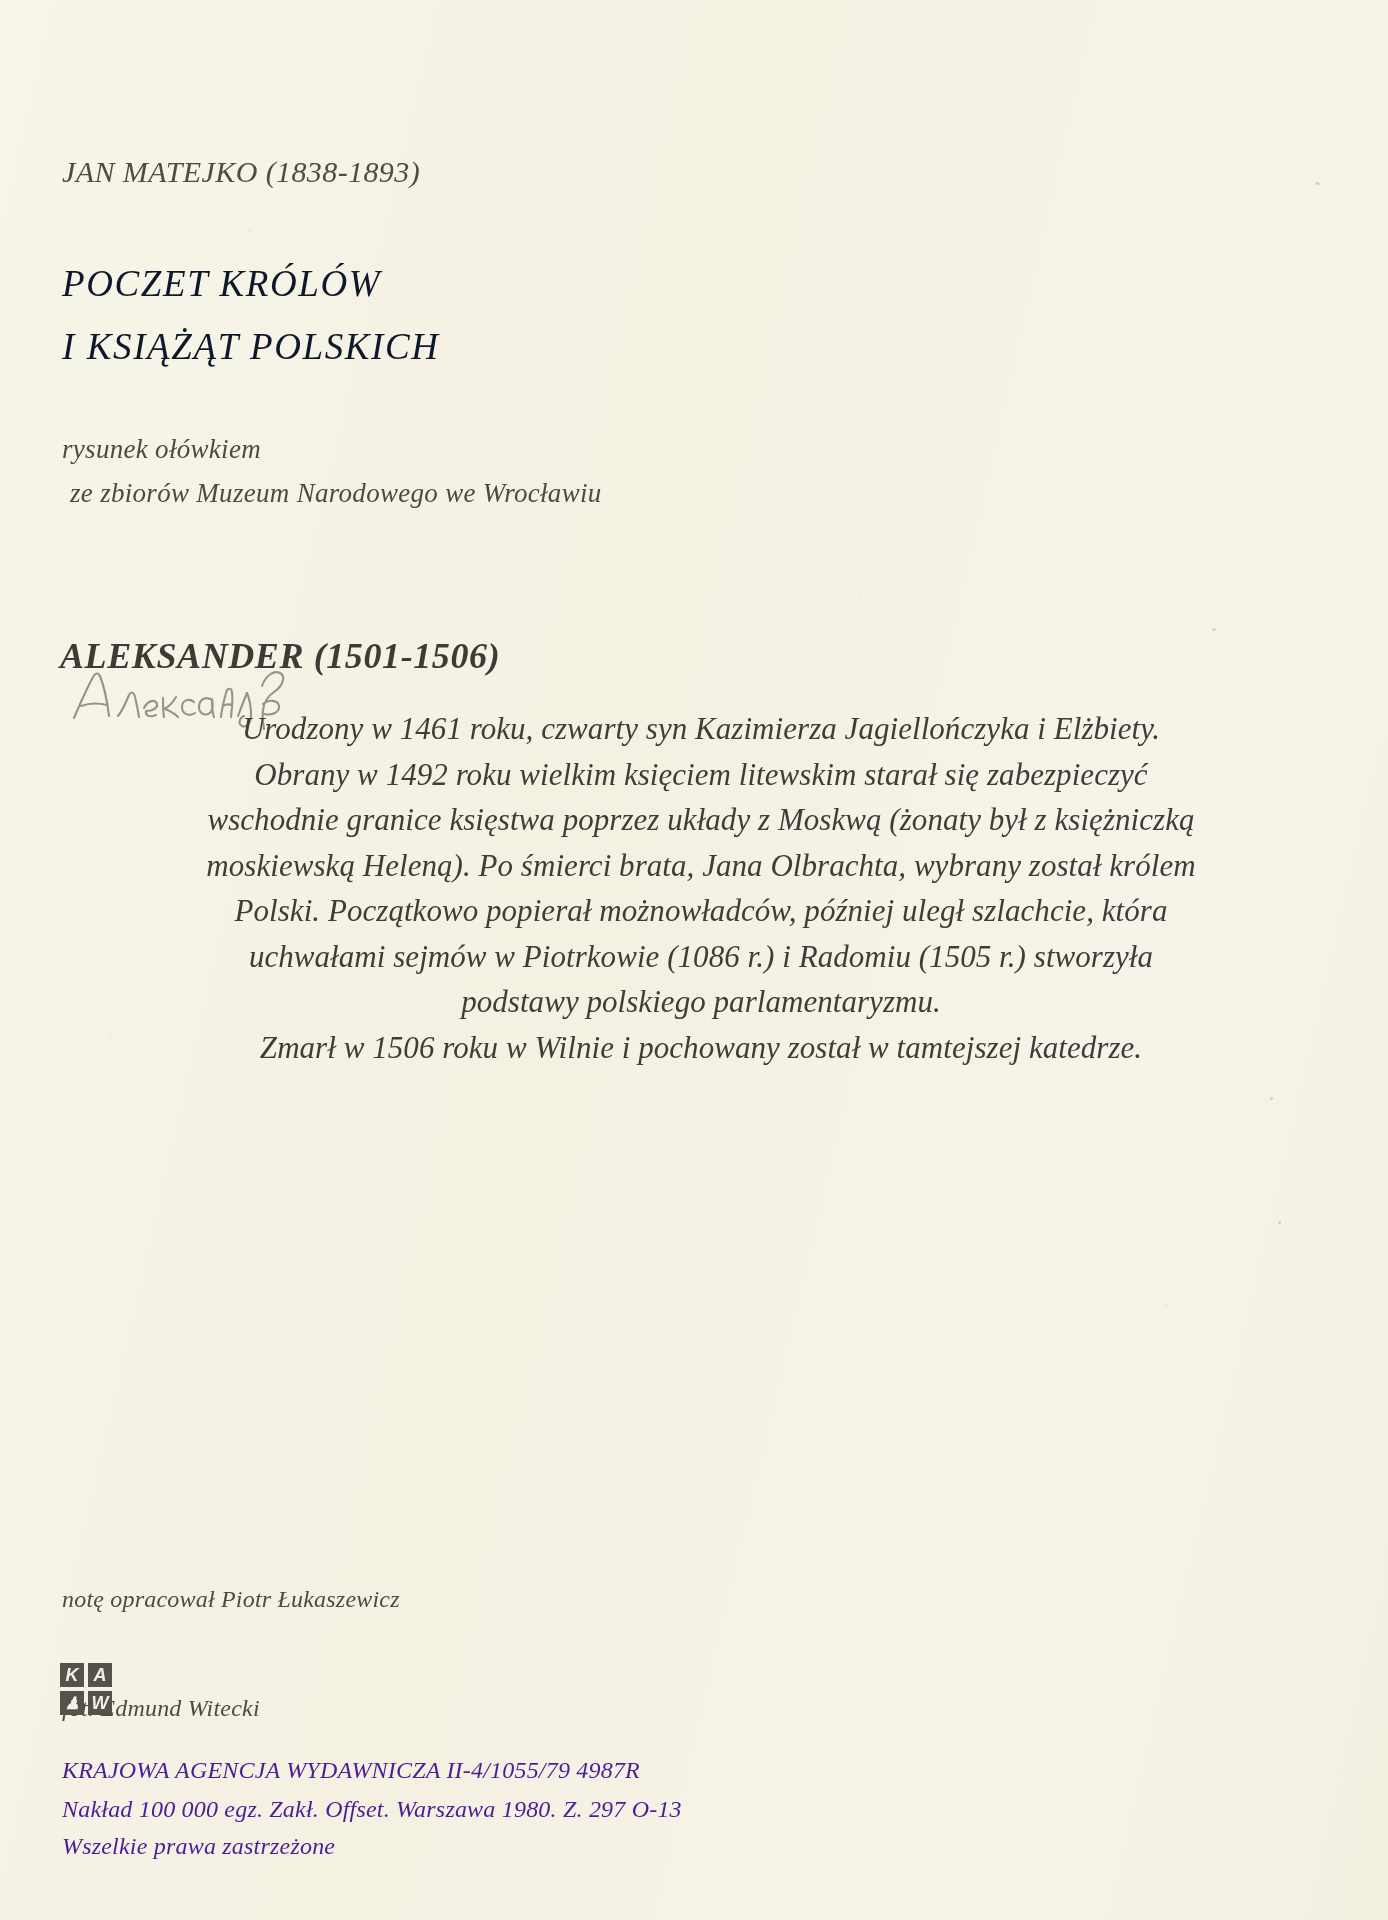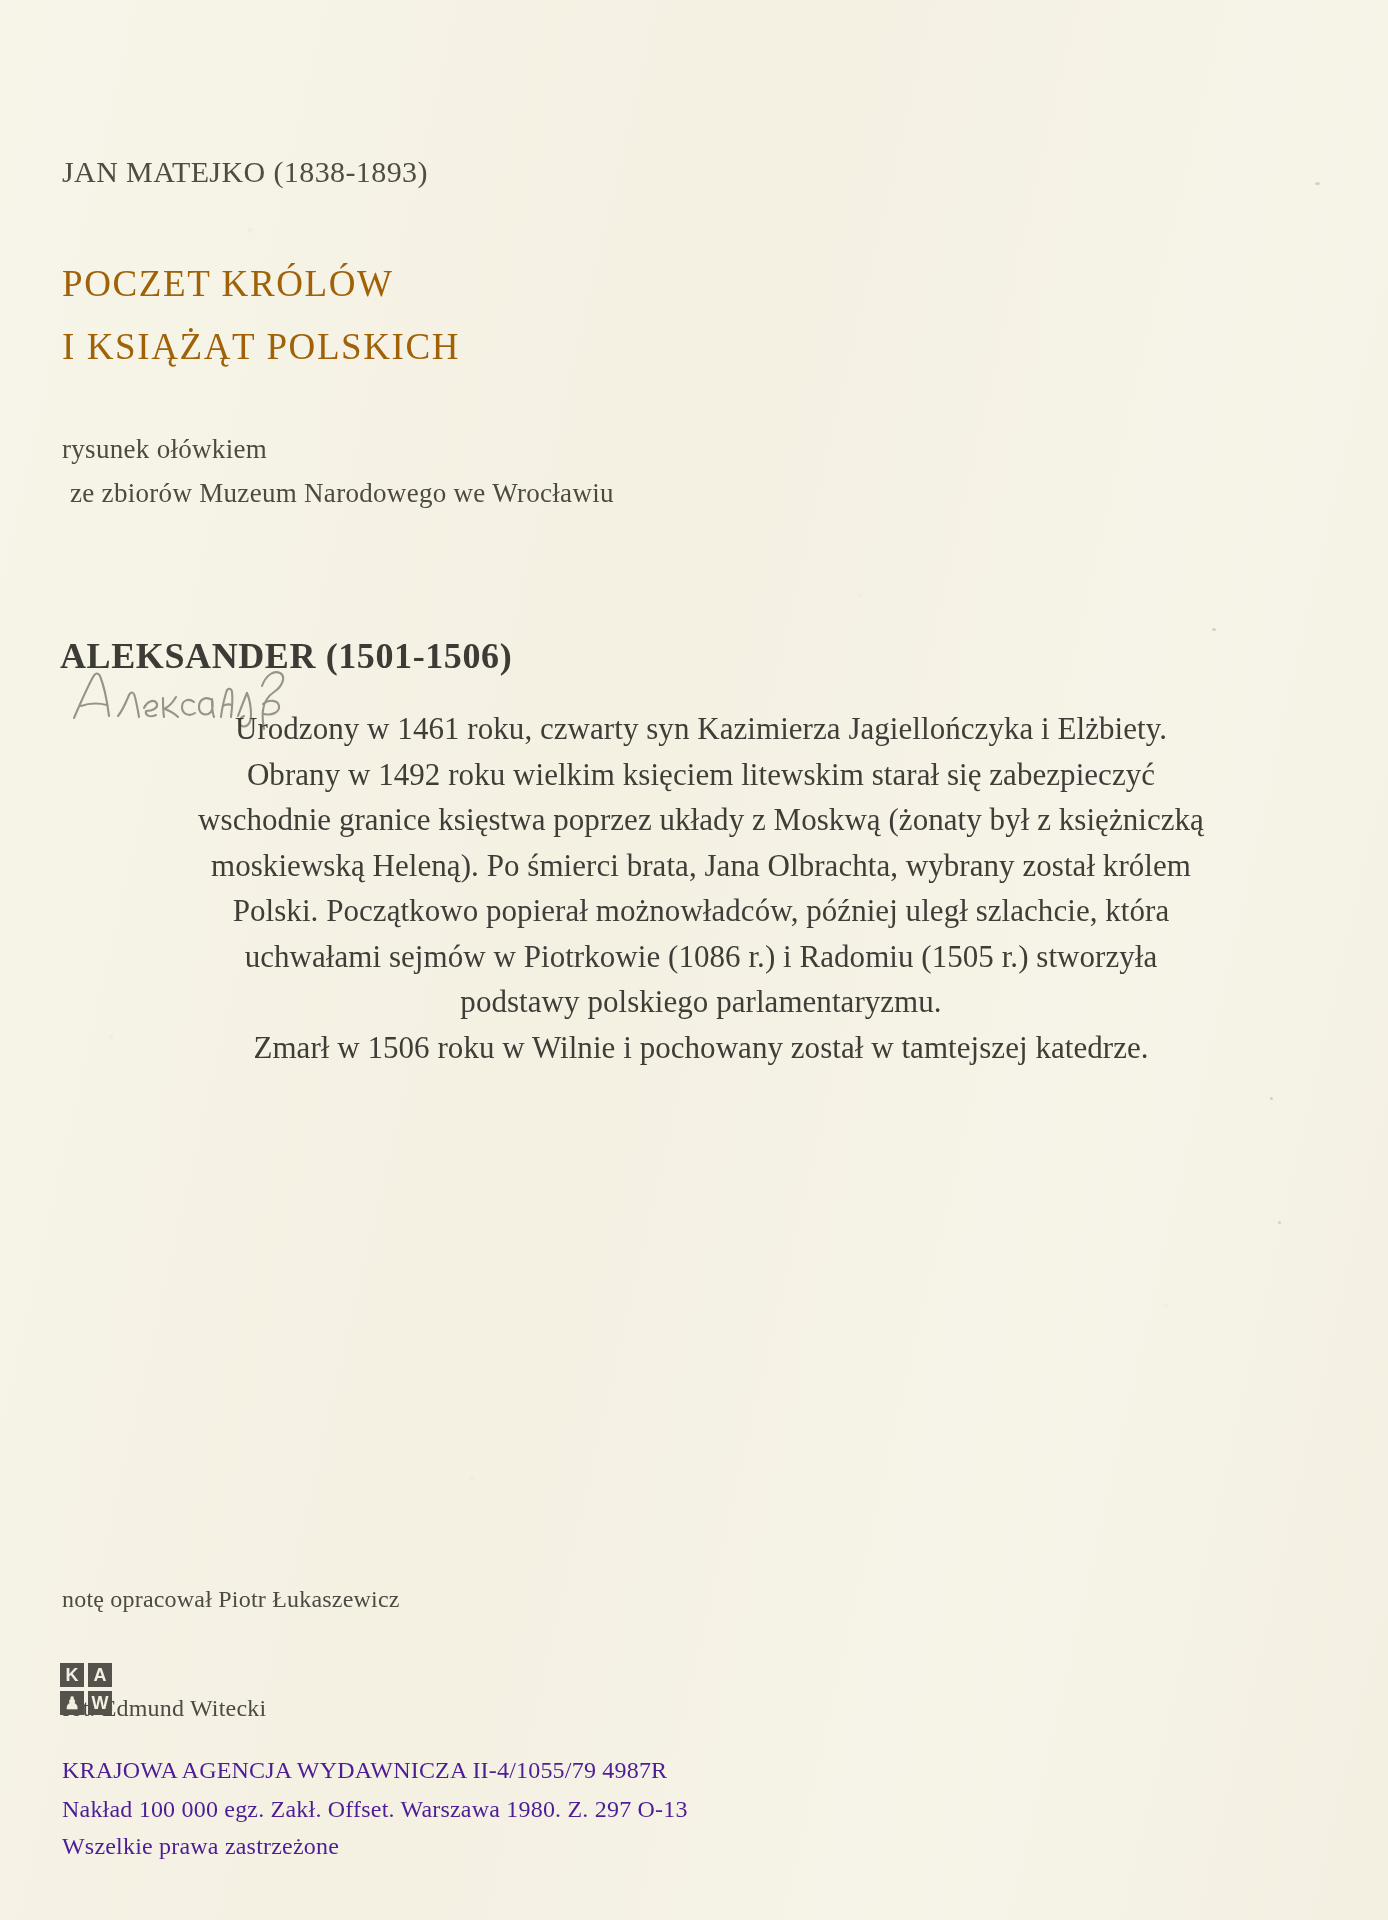--- a/index.html
+++ b/index.html
@@ -26,39 +26,40 @@
       radial-gradient(circle at 62% 31%, rgba(160,150,120,0.045) 0 2px, transparent 3px),
       radial-gradient(circle at 84% 68%, rgba(160,150,120,0.05) 0 2px, transparent 3px),
       radial-gradient(circle at 34% 77%, rgba(160,150,120,0.04) 0 2px, transparent 3px),
       radial-gradient(circle at 8% 54%, rgba(160,150,120,0.04) 0 2px, transparent 3px),
       linear-gradient(103deg, #f7f4e9 0%, #f4f1e3 43%, #f6f3e8 75%, #f3f0e2 100%);
   }
 
   .sheet {
     position: absolute;
     inset: 0;
+    font-style: italic;
   }
 
   
   .artist-line {
     position: absolute;
     left: 62px;
     top: 155px;
     font-size: 30px;
     letter-spacing: 0.4px;
     color: #4f4c44;
     white-space: nowrap;
   }
 
   .series-title {
     position: absolute;
     left: 62px;
     font-size: 37px;
     letter-spacing: 1.6px;
-    color: #a16207;
+    color: #0f172a;
     white-space: nowrap;
   }
   .series-title.l1 { top: 262px; }
   .series-title.l2 { top: 325px; }
 
   .medium-line {
     position: absolute;
     left: 62px;
     font-size: 27px;
     letter-spacing: 0.3px;

